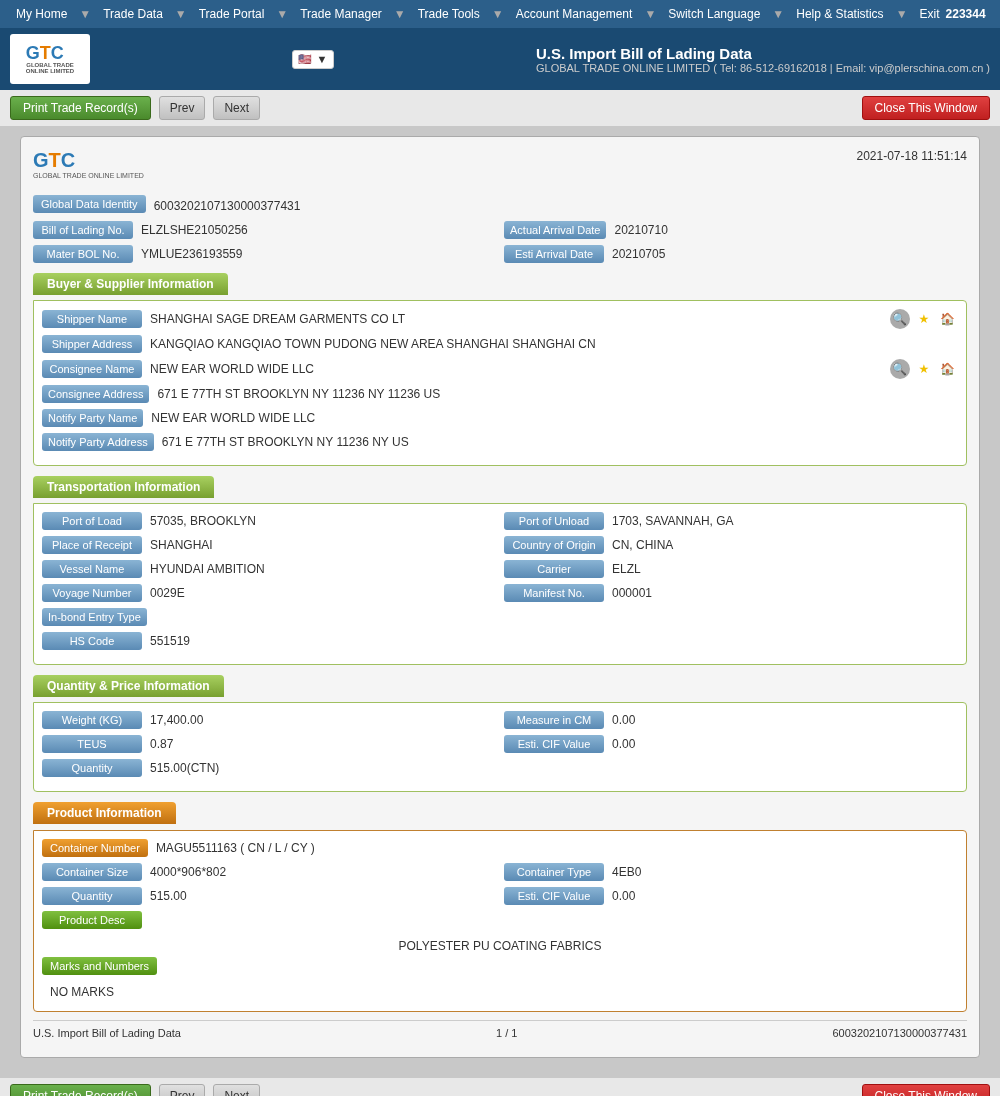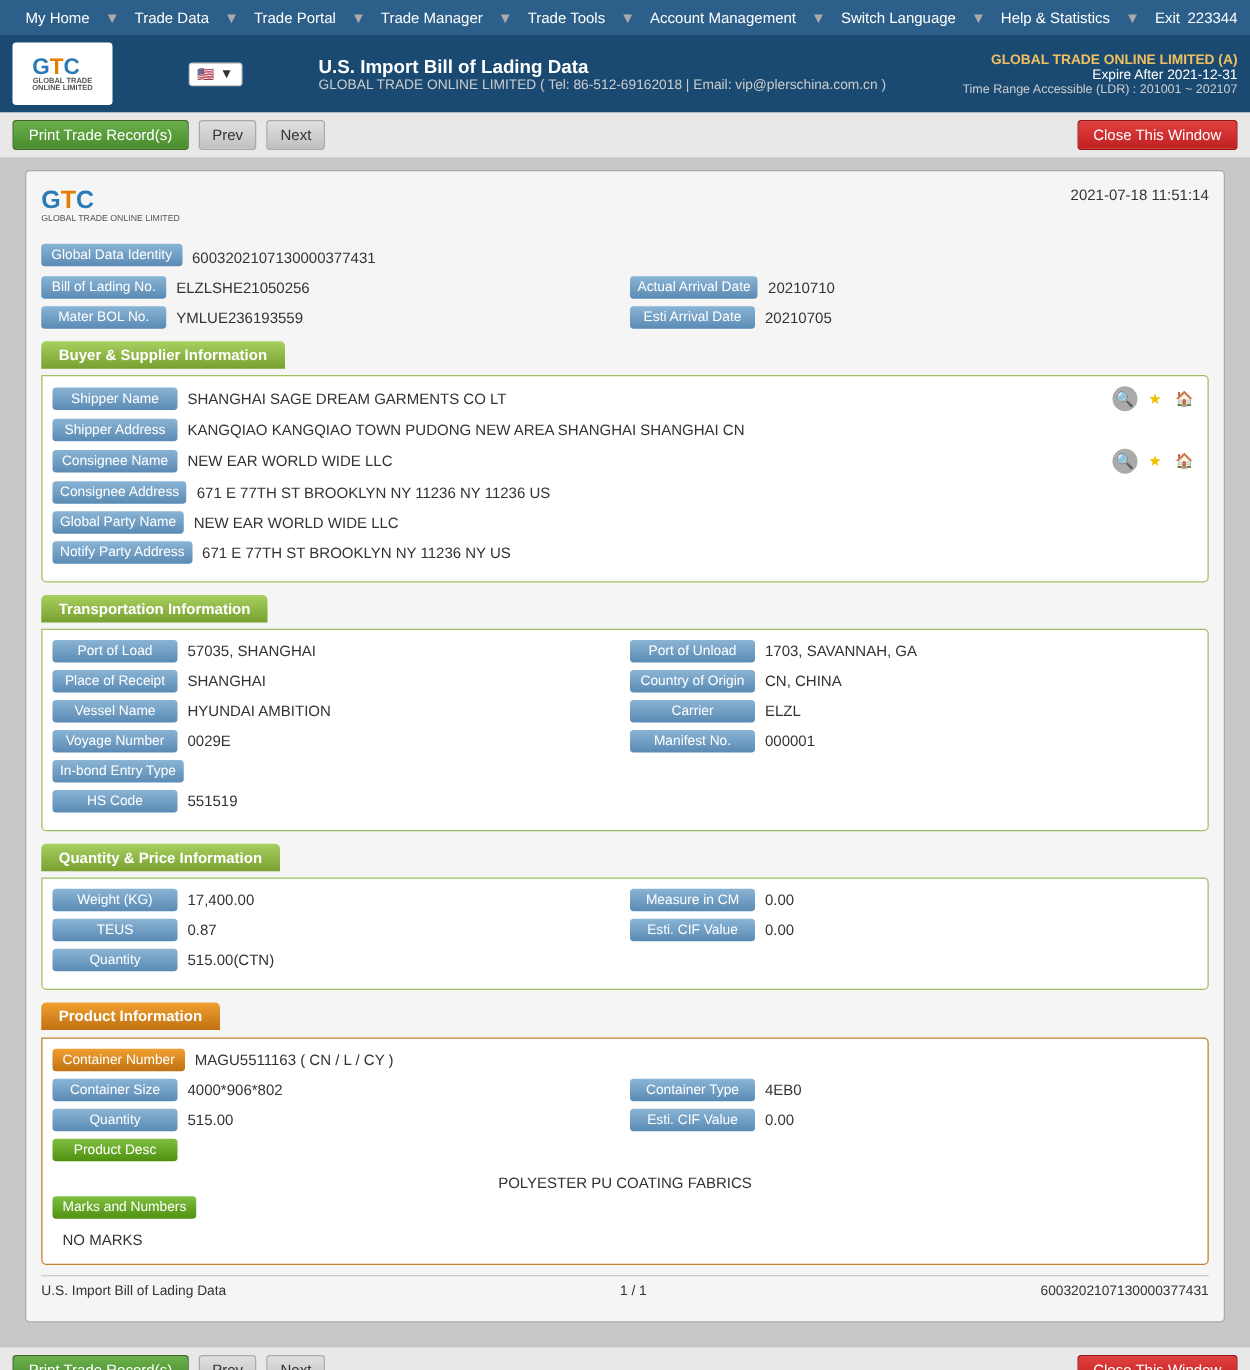--- a/index.html
+++ b/index.html
@@ -4,28 +4,28 @@
   <style>
     * { box-sizing: border-box; margin: 0; padding: 0; }
     body { font-family: Arial, sans-serif; font-size: 12px; background: #d0d0d0; color: #333; }
 
     
     .top-nav {
       background: #2c5f8a;
       color: #fff;
       display: flex;
       align-items: center;
-      justify-content: flex-end;
+      justify-content: flex-start;
       padding: 0 10px;
       height: 28px;
       font-size: 12px;
     }
     .top-nav-left { display: flex; gap: 6px; align-items: center; }
     .top-nav-item { cursor: pointer; padding: 0 6px; color: #fff; font-size: 12px; }
-    .top-nav-right { color: #fff; font-size: 12px; }
+    .top-nav-right { color: #fff; font-size: 12px; font-weight: bold; }
 
     
     .header-bar {
       background: #1a4a72;
       display: flex;
       align-items: center;
       padding: 4px 10px;
       height: 62px;
       justify-content: space-between;
     }
@@ -241,25 +241,20 @@
   <div class="header-flag-area">
     <div class="flag-btn">
       <span>🇺🇸</span>
       <span>▼</span>
     </div>
   </div>
   <div class="header-title-area">
     <div class="header-title">U.S. Import Bill of Lading Data</div>
     <div class="header-subtitle">GLOBAL TRADE ONLINE LIMITED ( Tel: 86-512-69162018 | Email: vip@plerschina.com.cn )</div>
   </div>
-  <div class="header-account">
-    <div class="company-name">GLOBAL TRADE ONLINE LIMITED (A)</div>
-    <div class="expire">Expire After 2021-12-31</div>
-    <div class="time-range">Time Range Accessible (LDR) : 201001 ~ 202107</div>
-  </div>
 </div>
 
 <div class="toolbar">
   <button class="btn-print">Print Trade Record(s)</button>
   <button class="btn-nav">Prev</button>
   <button class="btn-nav">Next</button>
   <button class="btn-close">Close This Window</button>
 </div>
 
 <div class="main-content">
@@ -330,41 +325,41 @@
             <div class="icon-circle icon-home">🏠</div>
           </div>
         </div>
 
         <div class="field-row">
           <span class="label-tag-sm">Consignee Address</span>
           <span class="value-text">671 E 77TH ST BROOKLYN NY 11236 NY 11236 US</span>
         </div>
 
         <div class="field-row">
-          <span class="label-tag-sm">Global Party Name</span>
+          <span class="label-tag-sm">Notify Party Name</span>
           <span class="value-text">NEW EAR WORLD WIDE LLC</span>
         </div>
 
         <div class="field-row">
           <span class="label-tag-sm">Notify Party Address</span>
           <span class="value-text">671 E 77TH ST BROOKLYN NY 11236 NY US</span>
         </div>
       </div>
     </div>
 
     <div class="section-wrapper">
       <div class="section-header">
         <span class="section-title">Transportation Information</span>
       </div>
       <div class="section-content">
 
         <div class="field-row-double">
           <div class="field-half">
             <span class="label-tag-sm">Port of Load</span>
-            <span class="value-text">57035, SHANGHAI</span>
+            <span class="value-text">57035, BROOKLYN</span>
           </div>
           <div class="field-half">
             <span class="label-tag-sm">Port of Unload</span>
             <span class="value-text">1703, SAVANNAH, GA</span>
           </div>
         </div>
 
         <div class="field-row-double">
           <div class="field-half">
             <span class="label-tag-sm">Place of Receipt</span>

